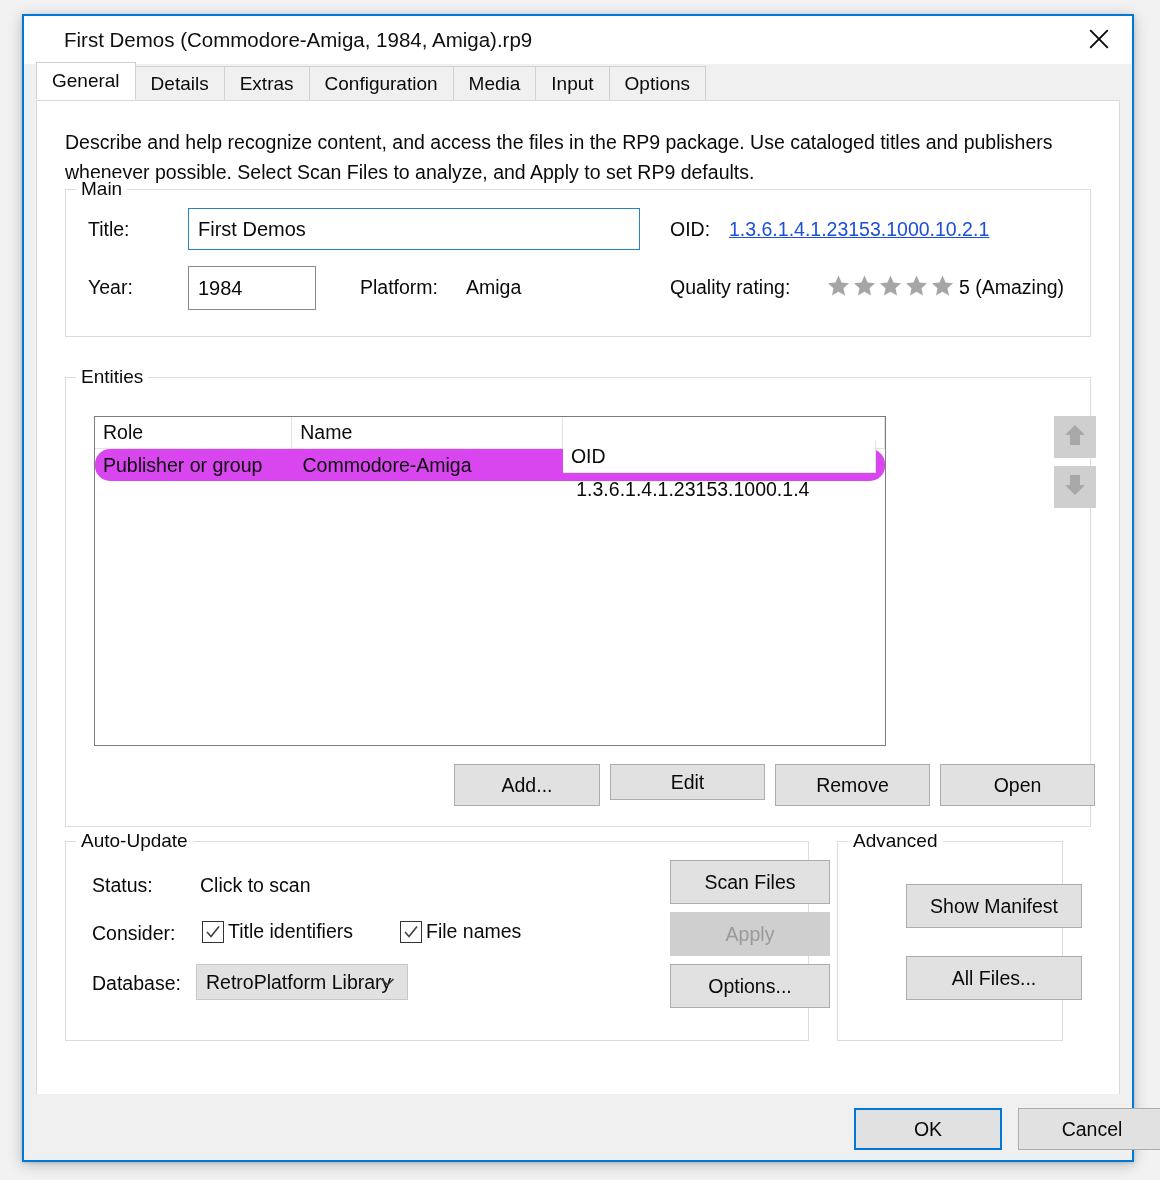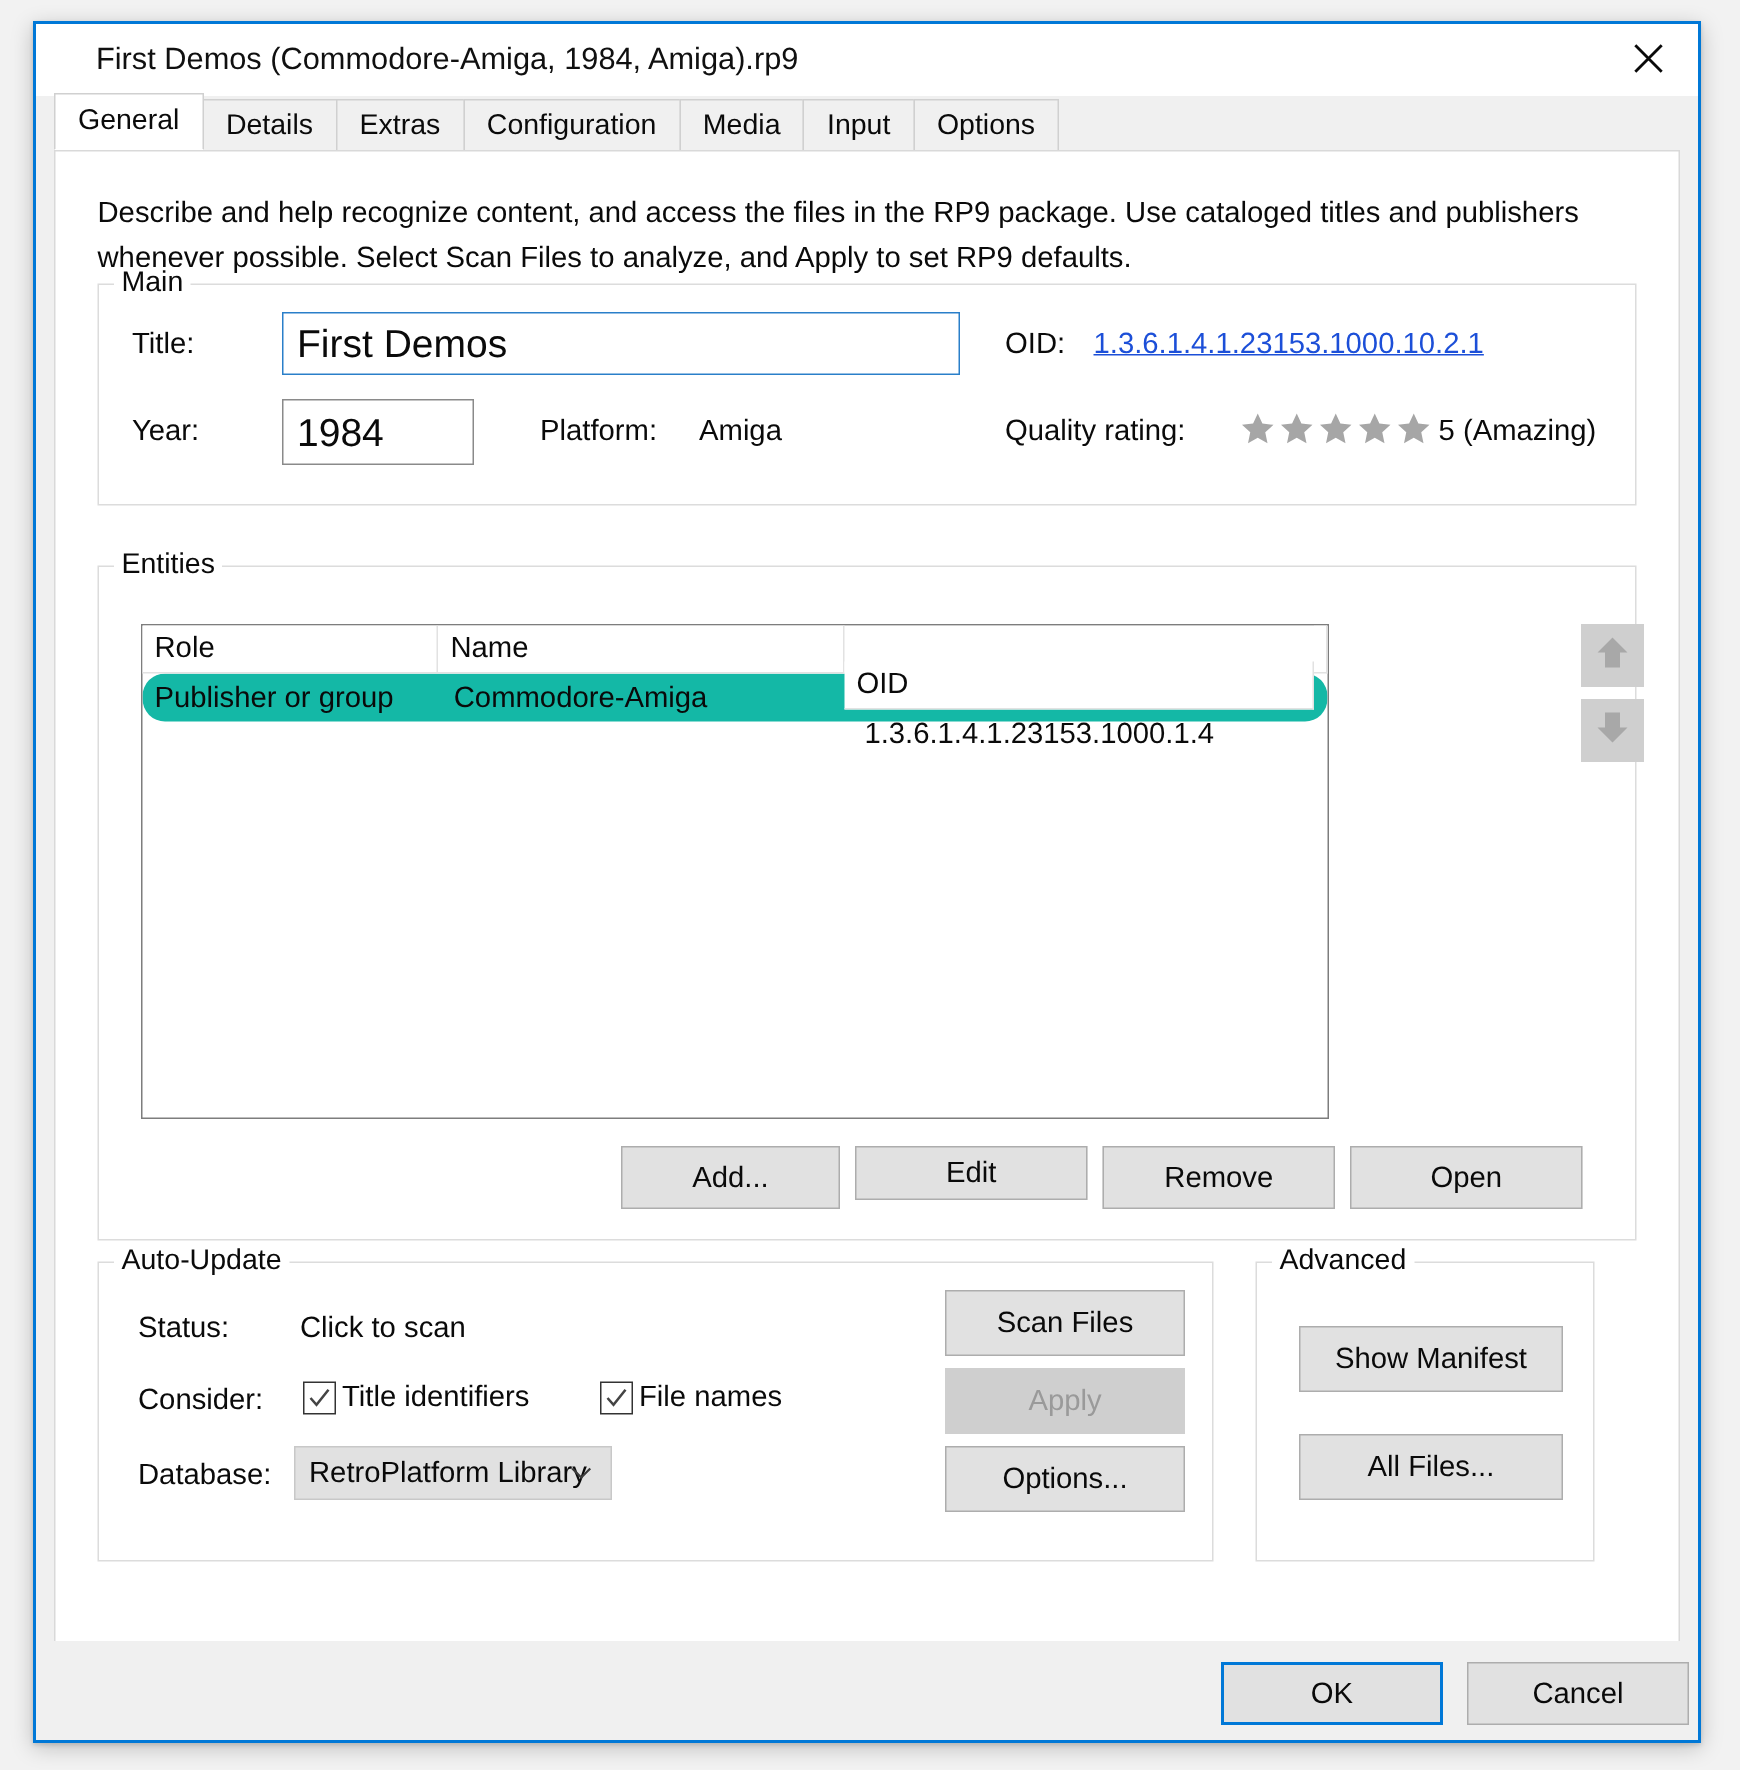--- a/index.html
+++ b/index.html
@@ -107,21 +107,21 @@
   }
   .val {
     position: absolute;
     font-size: 19.5px; color: #0a0a0a;
     white-space: nowrap;
   }
 
   .textbox {
     position: absolute;
     background: #ffffff;
-    font-size: 26px; color: #0a0a0a;
+    font-size: 20px; color: #0a0a0a;
     display: flex; align-items: center;
     padding-left: 9px;
     white-space: nowrap;
   }
   .textbox.focused { border: 1px solid #2a7fc9; }
   .textbox.plain   { border: 1px solid #8a8a8a; }
 
   .link {
     position: absolute;
     font-size: 19.5px;
@@ -148,21 +148,21 @@
     font-size: 19.5px; color: #0a0a0a;
     padding-left: 8px;
     display: flex; align-items: center;
     border-right: 1px solid #e2e2e2;
     border-bottom: 1px solid #e2e2e2;
     background: #ffffff;
     height: 32px;
     white-space: nowrap;
     cursor: pointer;
   }
-  .lv-row { display: flex; height: 32px; background: #14b8a6; cursor: default; border-radius: 15px; }
+  .lv-row { display: flex; height: 32px; background: #d946ef; cursor: default; border-radius: 15px; }
   .lv-td {
     font-size: 19.5px; color: #0a0a0a;
     padding-left: 8px;
     display: flex; align-items: center;
     height: 32px; white-space: nowrap;
   }
   .c0 { width: 222px; }
   .c1 { width: 305px; }
   .c2 { width: 353px; margin-top: 24px; }
   .c3 { flex: 1 1 auto; }
@@ -176,20 +176,21 @@
   }
 
   .btn {
     position: absolute;
     background: #e1e1e1;
     border: 1px solid #adadad;
     font-size: 19.5px; color: #0a0a0a;
     display: flex; align-items: center; justify-content: center;
     cursor: pointer;
     white-space: nowrap;
+    margin-left: 40px;
   }
   .btn.disabled { background: #cfcfcf; border-color: #cfcfcf; color: #9a9a9a; cursor: default; }
   .btn.defaulted { border: 2px solid #0078d7; }
 
   .checkbox {
     position: absolute;
     display: flex; align-items: center;
     font-size: 19.5px; color: #0a0a0a;
     cursor: pointer; white-space: nowrap;
   }

